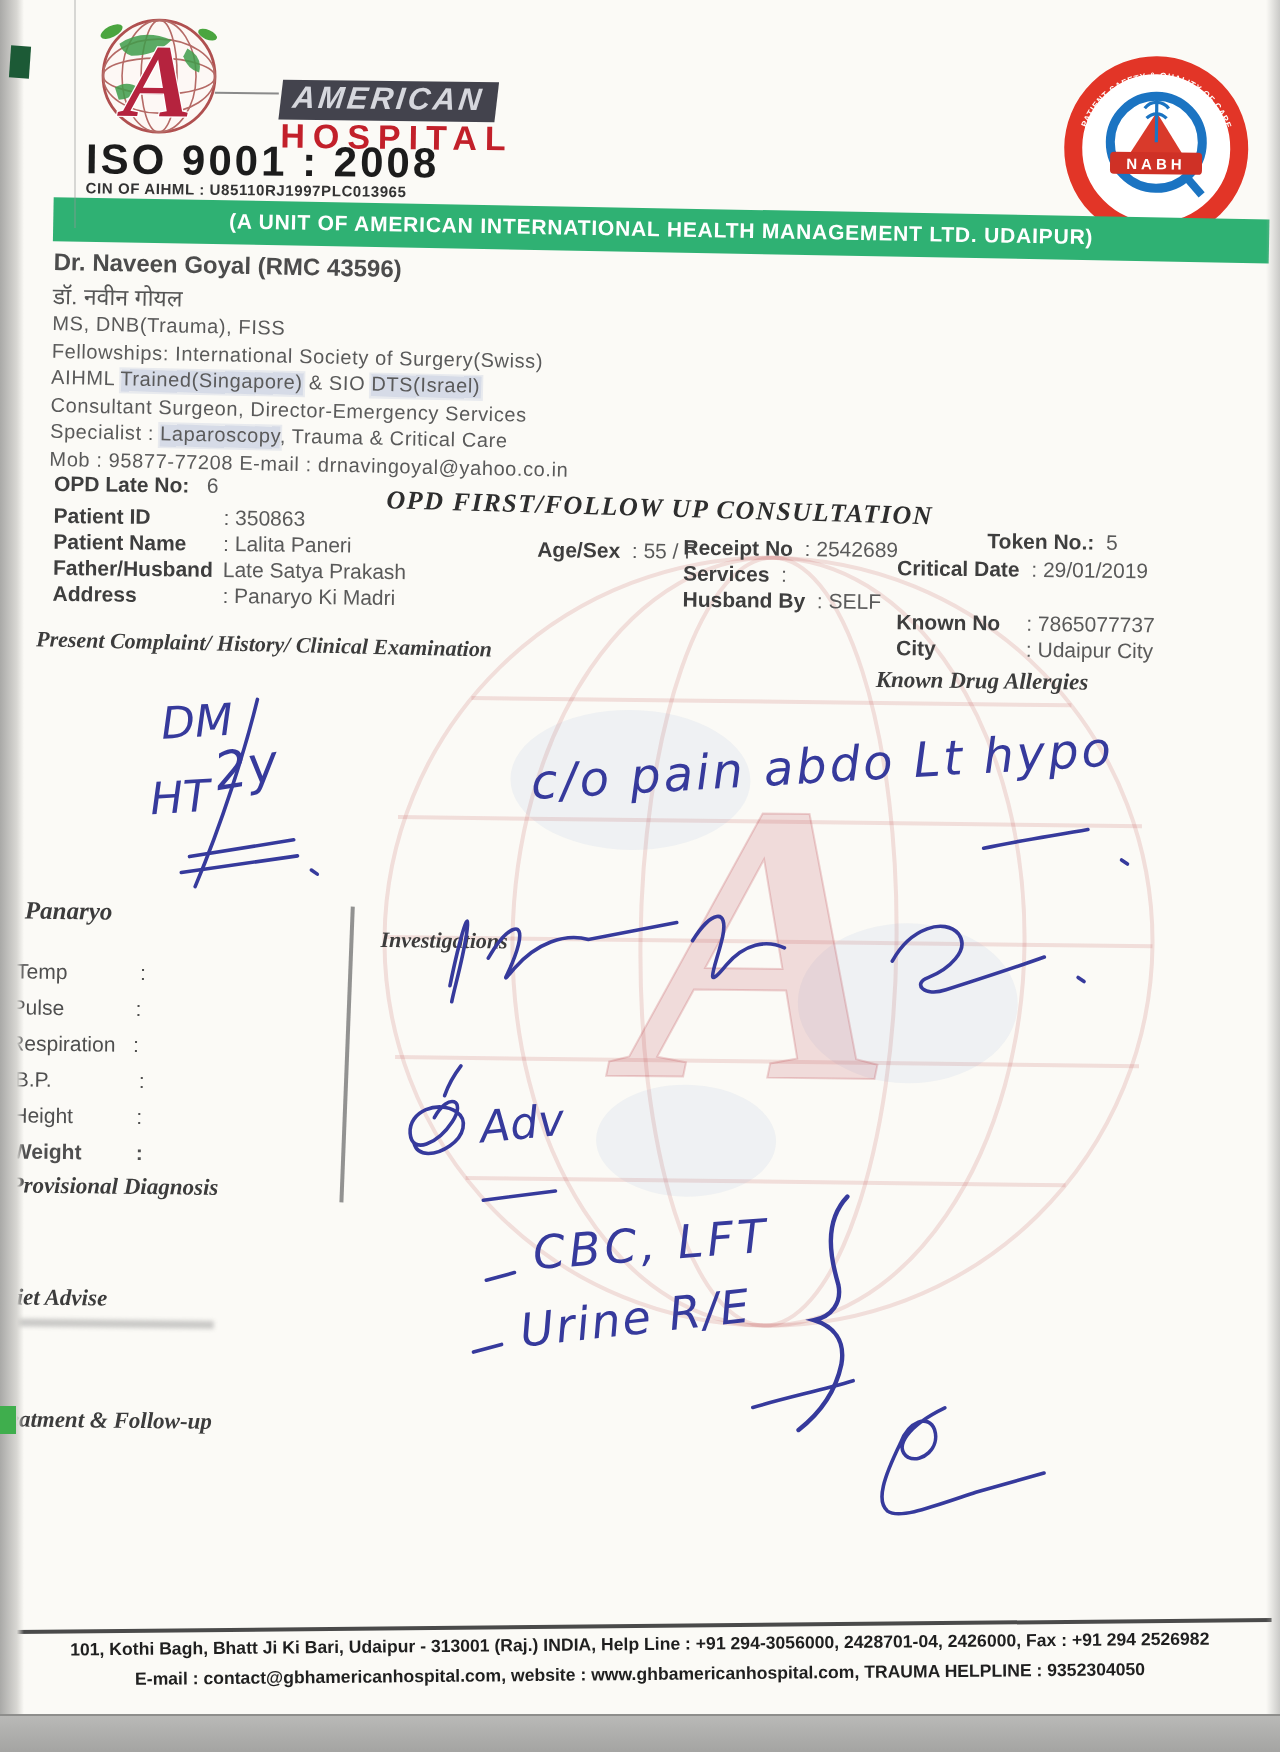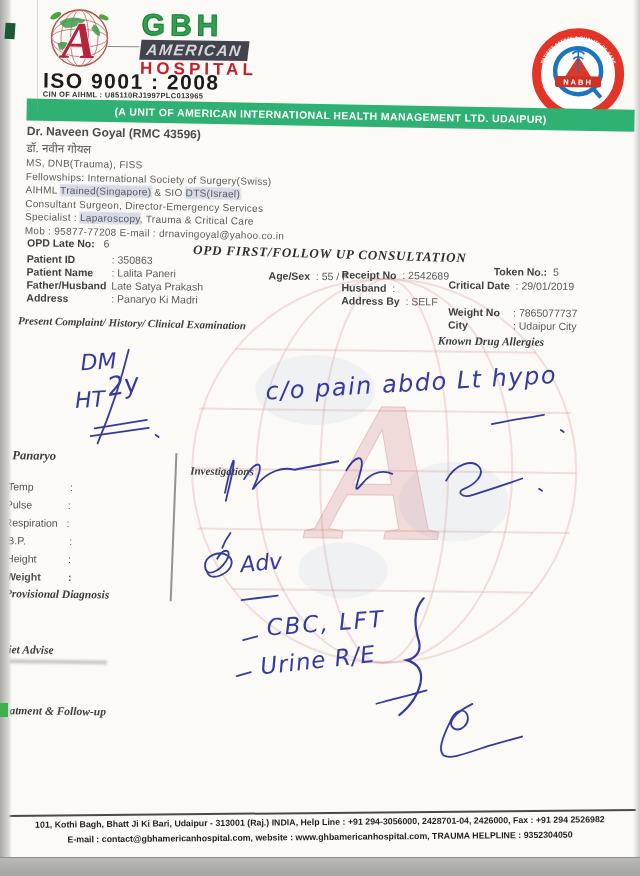--- a/index.html
+++ b/index.html
@@ -90,21 +90,20 @@
         <path d="M16,39 Q22,35 28,39 Q24,45 18,45 Z"></path>
       </g>
       <g fill="#4aa53f">
         <ellipse cx="14" cy="11" rx="6" ry="2.8" transform="rotate(-28 14 11)"></ellipse>
         <ellipse cx="62" cy="12" rx="5" ry="2.4" transform="rotate(22 62 12)"></ellipse>
       </g>
       <line x1="66" y1="41" x2="98" y2="41" stroke="#8a8a8a" stroke-width="1"></line>
       <text x="20" y="53" font-family="Liberation Serif,serif" font-weight="bold" font-style="italic" font-size="52" fill="#b5233e" stroke="#ffffff" stroke-width="1.2" style="paint-order:stroke">A</text>
     </svg>
 
-    <div class="abs gbh">GBH</div>
     <div class="abs american">AMERICAN</div>
     <div class="abs hospital">HOSPITAL</div>
     <div class="abs iso">ISO 9001 : 2008</div>
     <div class="abs cin">CIN OF AIHML : U85110RJ1997PLC013965</div>
 
     <svg class="abs" style="left:532px;top:24px" width="94" height="94" viewBox="0 0 94 94">
       <circle cx="47" cy="47" r="41.5" fill="#ffffff" stroke="#e23527" stroke-width="9"></circle>
       <defs>
           <path id="nabhTop" d="M10,49 A37,37 0 0 1 84,49"></path>
         </defs>
@@ -162,37 +161,37 @@
 
     <div class="abs fld" style="left:272px;top:270px">
       <span class="lb">Age/Sex</span>&nbsp;
       <span>: 55 / F</span>
     </div>
     <div class="abs fld" style="left:345px;top:268px">
       <span class="lb">Receipt No</span>&nbsp;
       <span>: 2542689</span>
     </div>
     <div class="abs fld" style="left:345px;top:281px">
-      <span class="lb">Husband</span>&nbsp;
+      <span class="lb">Services</span>&nbsp;
       <span>:</span>
     </div>
     <div class="abs fld" style="left:345px;top:294px">
-      <span class="lb">Address By</span>&nbsp;
+      <span class="lb">Husband By</span>&nbsp;
       <span>: SELF</span>
     </div>
     <div class="abs fld" style="left:497px;top:263px">
       <span class="lb">Token No.:</span>&nbsp;
       <span>5</span>
     </div>
     <div class="abs fld" style="left:452px;top:277px">
       <span class="lb">Critical Date</span>&nbsp;
       <span>: 29/01/2019</span>
     </div>
     <div class="abs fld" style="left:452px;top:304px">
-      <span class="lb lbw" style="width:62px">Weight No</span>
+      <span class="lb lbw" style="width:62px">Known No</span>
       <span>: 7865077737</span>
     </div>
     <div class="abs fld" style="left:452px;top:317px">
       <span class="lb lbw" style="width:62px">City</span>
       <span>: Udaipur City</span>
     </div>
 
     <div class="abs ser" style="left:22px;top:319px;font-size:11px;transform:rotate(.6deg)">Present Complaint/ History/ Clinical Examination</div>
     <div class="abs ser" style="left:442px;top:333px;font-size:11.5px">Known Drug Allergies</div>
 

